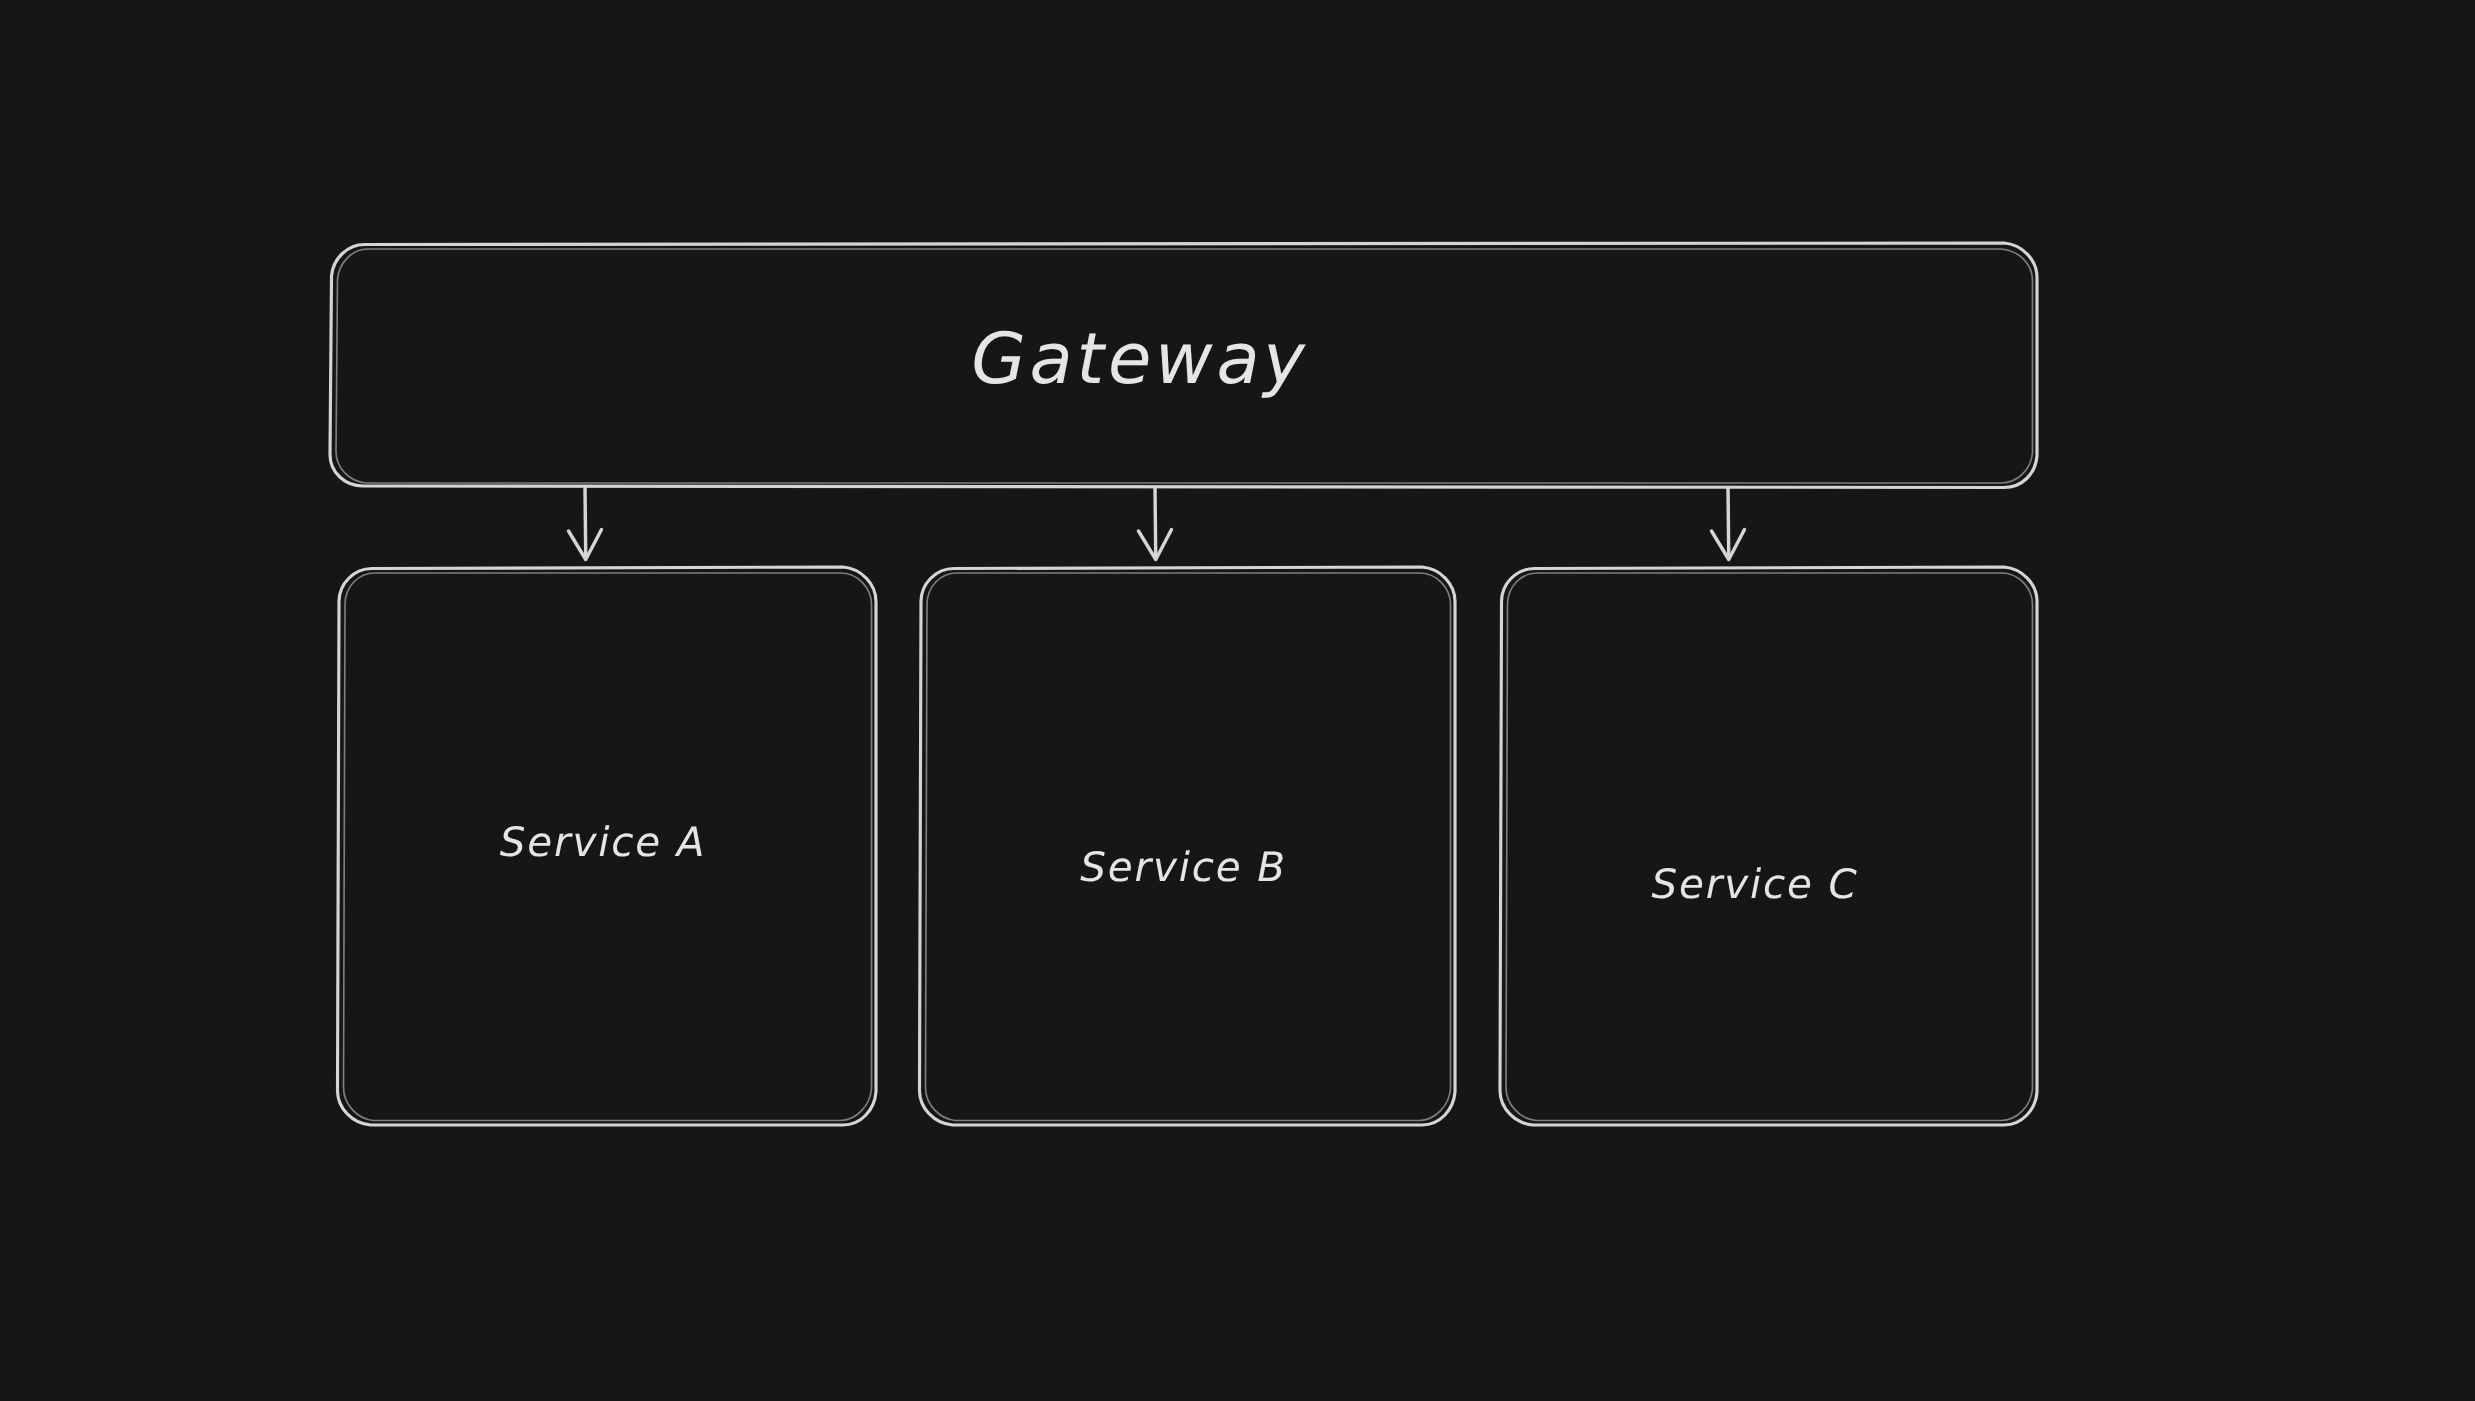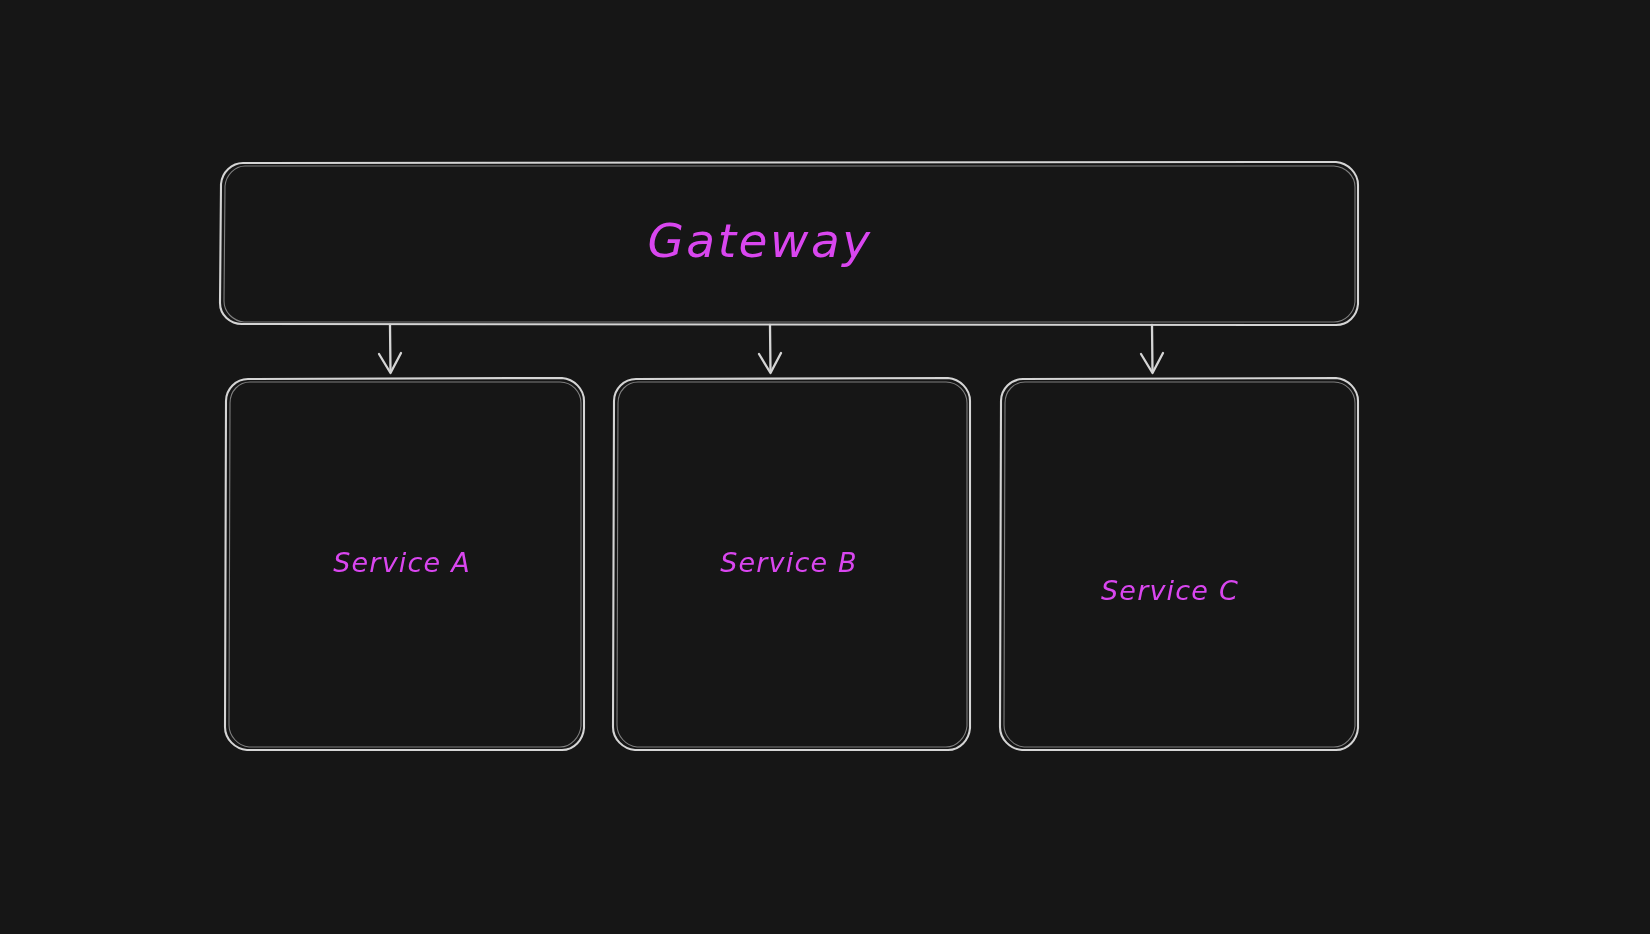--- a/index.html
+++ b/index.html
@@ -22,21 +22,21 @@
   }
   #sketch {
     position: absolute;
     inset: 0;
     width: 1650px;
     height: 934px;
     display: block;
   }
   .node-label {
     position: absolute;
-    color: #d946ef;
+    color: #e5e5e5;
     font-family: "DejaVu Sans", sans-serif;
     font-style: italic;
     font-weight: 400;
     letter-spacing: 1.2px;
     text-align: left;
     white-space: nowrap;
     transform: translate(-50%, -50%);
     -webkit-font-smoothing: antialiased;
     user-select: none;
   }
@@ -153,17 +153,17 @@
       <path d="M 1152 325 L 1152.5 372" fill="none" stroke="#d5d5d5" stroke-width="2.3" stroke-linecap="round"></path>
       <path d="M 1141 354 L 1152.5 373 L 1163 353" fill="none" stroke="#d5d5d5" stroke-width="2.3" stroke-linecap="round" stroke-linejoin="round"></path>
     </g>
 
   </svg>
 
   <div class="node-label label-gateway" style="left:760px; top:240px;">Gateway</div>
 
   <div class="node-label label-service" style="left:402px; top:562px;">Service A</div>
 
-  <div class="node-label label-service" style="left:789px; top:562px;">Service B</div>
+  <div class="node-label label-service" style="left:789px; top:579px;">Service B</div>
 
   <div class="node-label label-service" style="left:1170px; top:590px;">Service C</div>
 
 </div>
 
 </body></html>

